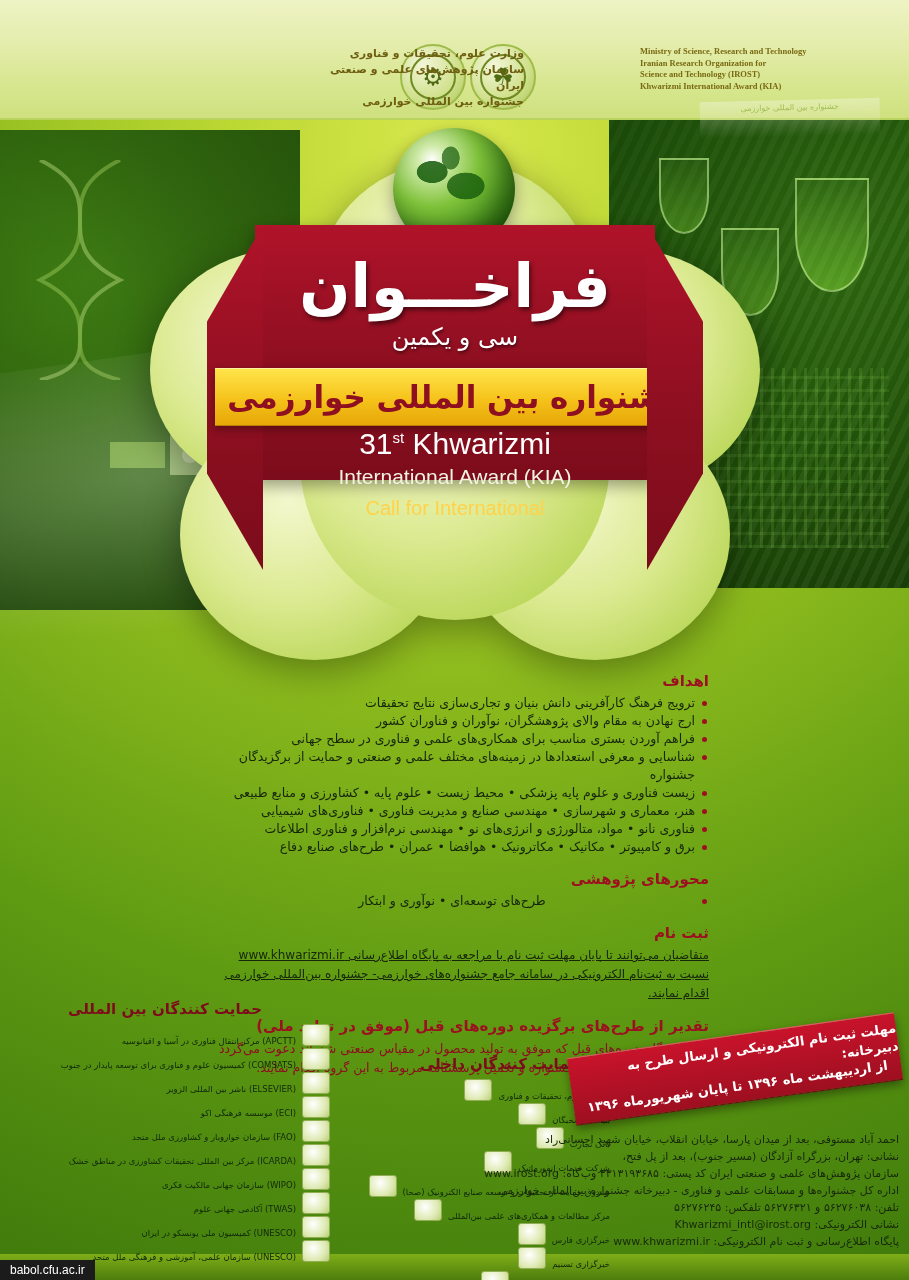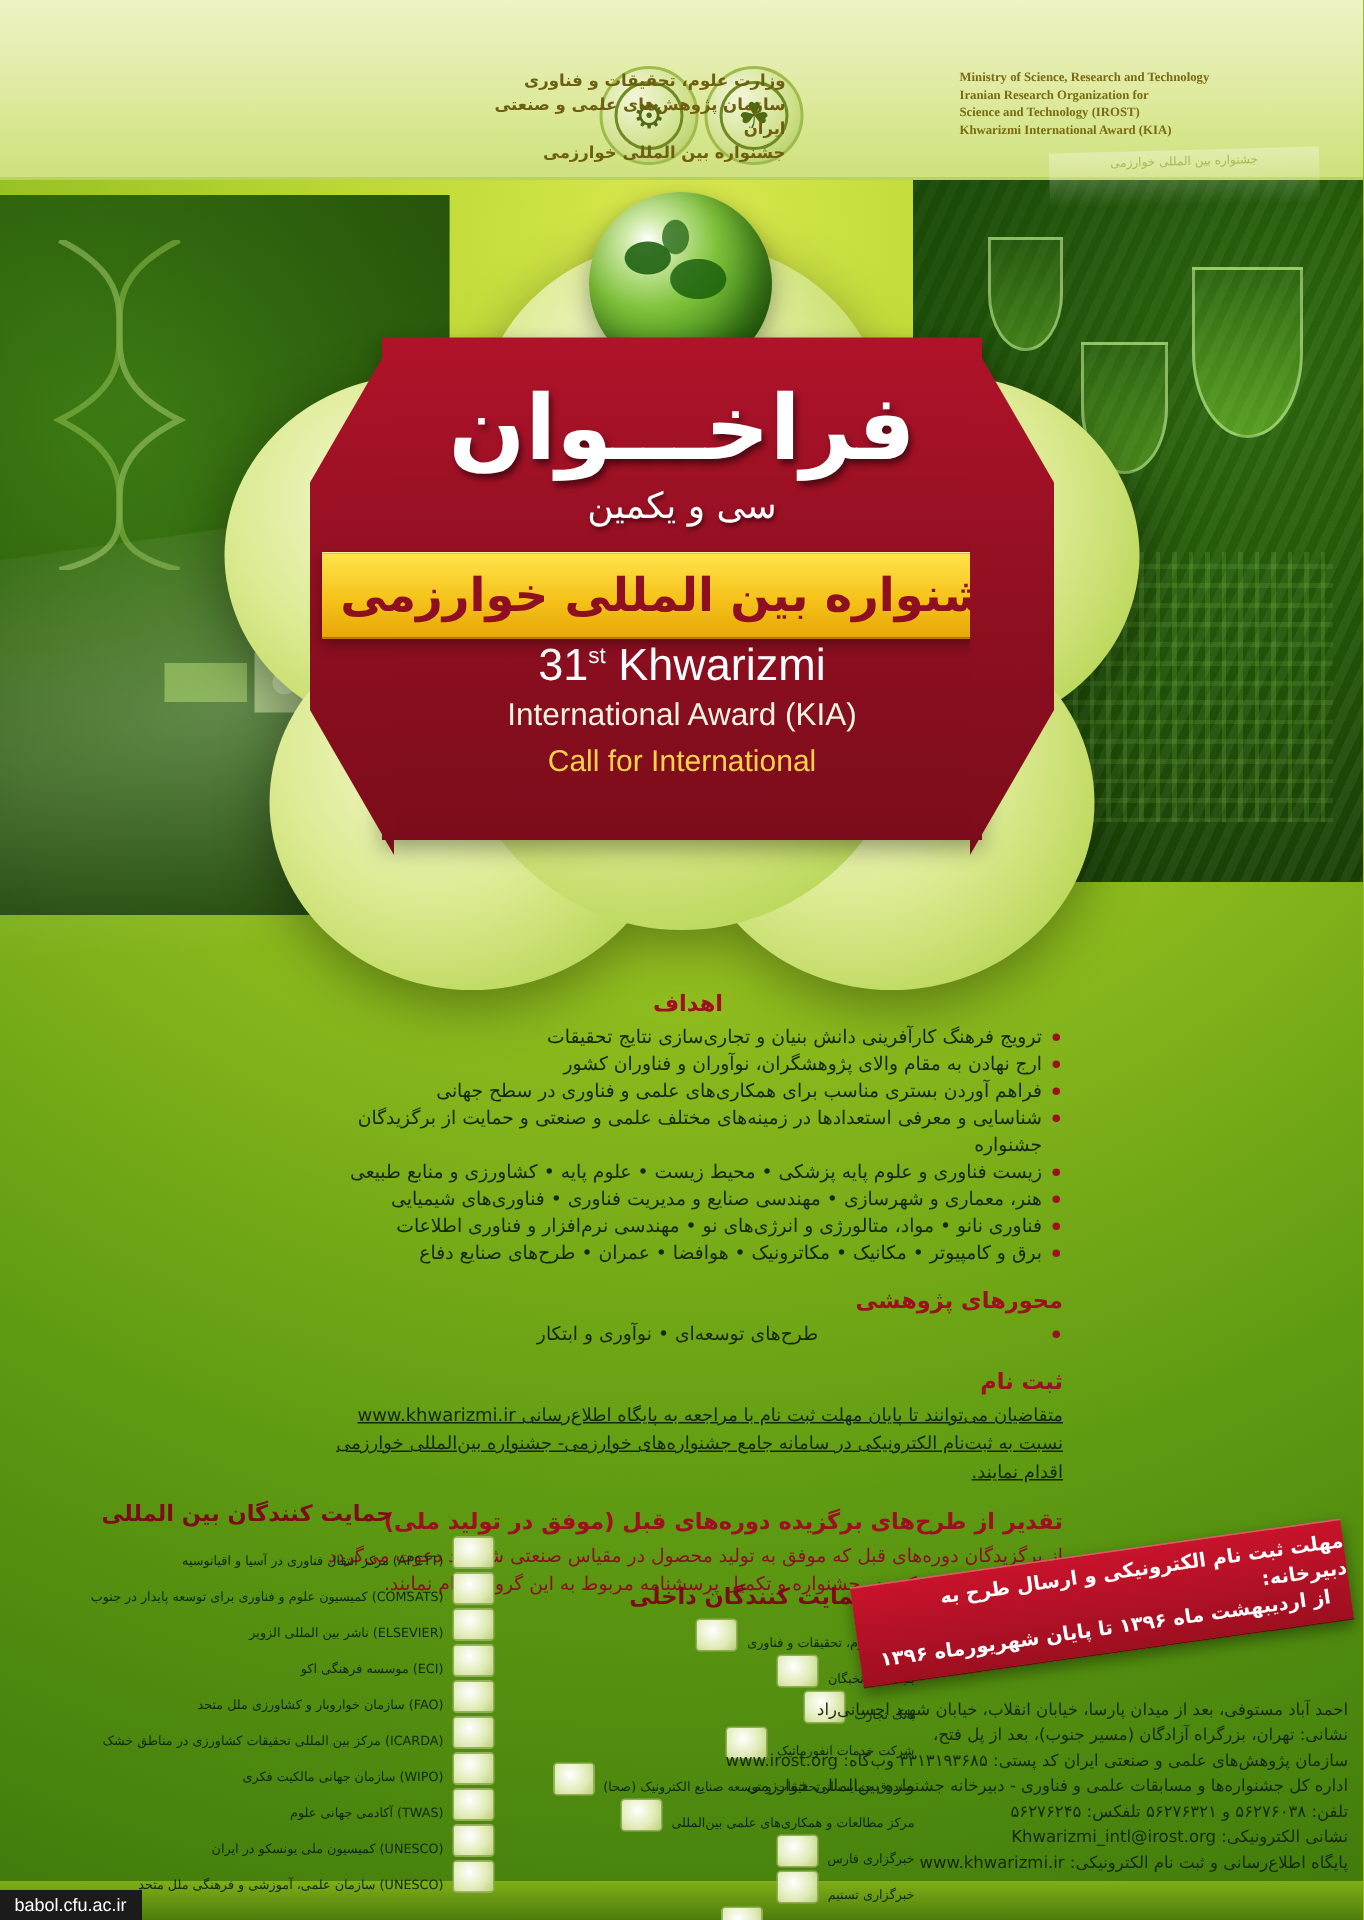--- a/index.html
+++ b/index.html
@@ -100,21 +100,21 @@
   .blob{
     position:absolute;left:150px;top:160px;width:610px;height:520px;z-index:4;
     filter:drop-shadow(0 10px 18px rgba(0,0,0,.35));
   }
   .blob .petal{
     position:absolute;border-radius:50%;
     background:radial-gradient(circle at 40% 35%,#f4f8cf,#dcea92 45%,#bcd85c 78%,#9cc13a 100%);
   }
   
   .redbanner{
-    position:absolute;left:255px;top:225px;width:400px;height:335px;z-index:7;
+    position:absolute;left:255px;top:225px;width:400px;height:255px;z-index:7;
     background:linear-gradient(180deg,#b0132a 0%,#8d0f20 55%,#7c0c1b 100%);
     box-shadow:0 6px 14px rgba(0,0,0,.35);
     color:#fff;text-align:center;
   }
   .redbanner:before,.redbanner:after{
     content:"";position:absolute;width:56px;height:345px;top:0;
     background:linear-gradient(180deg,#b0132a 0%,#8d0f20 55%,#7c0c1b 100%);
   }
   .redbanner:before{left:-48px;clip-path:polygon(100% 0,100% 100%,0 72%,0 28%);}
   .redbanner:after{right:-48px;clip-path:polygon(0 0,0 100%,100% 72%,100% 28%);}
@@ -134,21 +134,21 @@
   .en1{margin-top:76px;font-size:30px;color:#ffffff;font-family:"Liberation Sans",sans-serif;direction:ltr;}
   .en1 sup{font-size:15px;}
   .en2{font-size:21px;color:#f3f3e0;font-family:"Liberation Sans",sans-serif;direction:ltr;margin-top:4px;}
   .en3{font-size:20px;color:#ffd24a;font-family:"Liberation Sans",sans-serif;direction:ltr;margin-top:8px;}
   
   .content{
     position:absolute;right:200px;top:660px;width:500px;z-index:8;text-align:right;
     color:#1c2c05;
   }
   .sec-h{color:#9c1020;font-weight:bold;font-size:15px;margin:14px 0 4px;}
-  .sec-h.first{margin-top:0;text-align:center;}
+  .sec-h.first{margin-top:12px;}
   ul.bullets{list-style:none;margin:0;padding:0;}
   ul.bullets li{
     font-size:12.5px;line-height:18px;color:#16260a;padding-right:14px;position:relative;
   }
   ul.bullets li:before{
     content:"";position:absolute;right:2px;top:7px;width:5px;height:5px;border-radius:50%;
     background:#9c1020;
   }
   .fields li:before{background:#2f6b12;}
   .para{font-size:12px;line-height:19px;color:#16260a;text-decoration:underline;}

